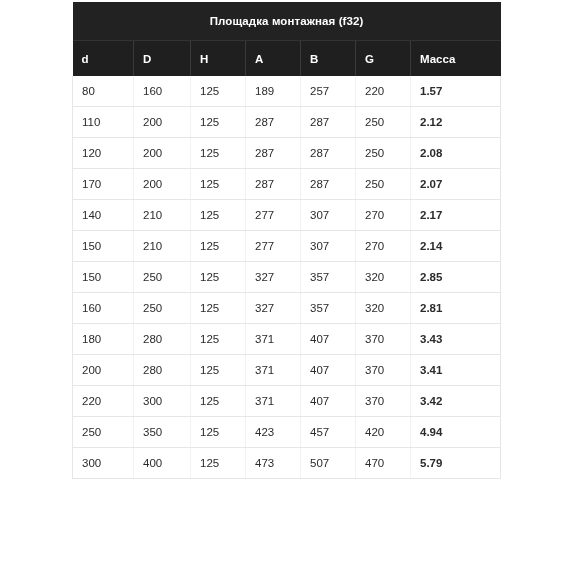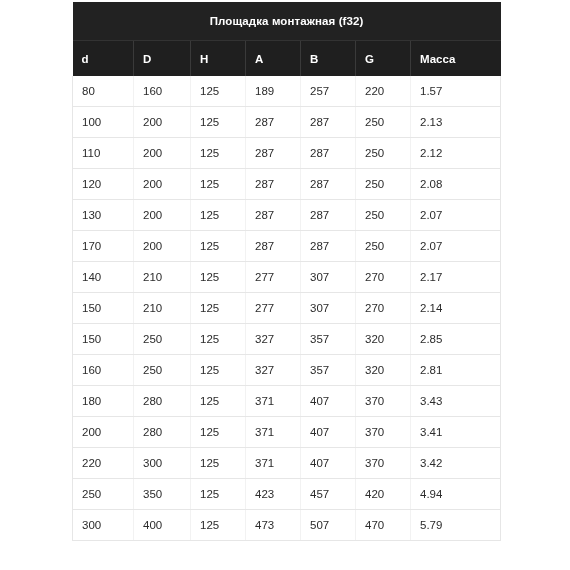--- a/index.html
+++ b/index.html
@@ -82,20 +82,21 @@
     vertical-align: middle;
     white-space: nowrap;
     overflow: hidden;
   }
   tbody td:first-child {
     border-left: 1px solid #e6e6e6;
     margin-left: 44px;
   }
   tbody td:last-child {
     border-right: 1px solid #e6e6e6;
+    font-weight: bold;
   }
 
   
   col.c-d { width: 61px; }
   col.c-D { width: 57px; }
   col.c-H { width: 55px; }
   col.c-A { width: 55px; }
   col.c-B { width: 55px; }
   col.c-G { width: 55px; }
   col.c-M { width: 90px; }
@@ -133,54 +134,36 @@
         <tr>
           <td>80</td>
           <td>160</td>
           <td>125</td>
           <td>189</td>
           <td>257</td>
           <td>220</td>
           <td>1.57</td>
         </tr>
         <tr>
-          <td>100</td>
-          <td>200</td>
-          <td>125</td>
-          <td>287</td>
-          <td>287</td>
-          <td>250</td>
-          <td>2.13</td>
-        </tr>
-        <tr>
           <td>110</td>
           <td>200</td>
           <td>125</td>
           <td>287</td>
           <td>287</td>
           <td>250</td>
           <td>2.12</td>
         </tr>
         <tr>
           <td>120</td>
           <td>200</td>
           <td>125</td>
           <td>287</td>
           <td>287</td>
           <td>250</td>
           <td>2.08</td>
-        </tr>
-        <tr>
-          <td>130</td>
-          <td>200</td>
-          <td>125</td>
-          <td>287</td>
-          <td>287</td>
-          <td>250</td>
-          <td>2.07</td>
         </tr>
         <tr>
           <td>170</td>
           <td>200</td>
           <td>125</td>
           <td>287</td>
           <td>287</td>
           <td>250</td>
           <td>2.07</td>
         </tr>

